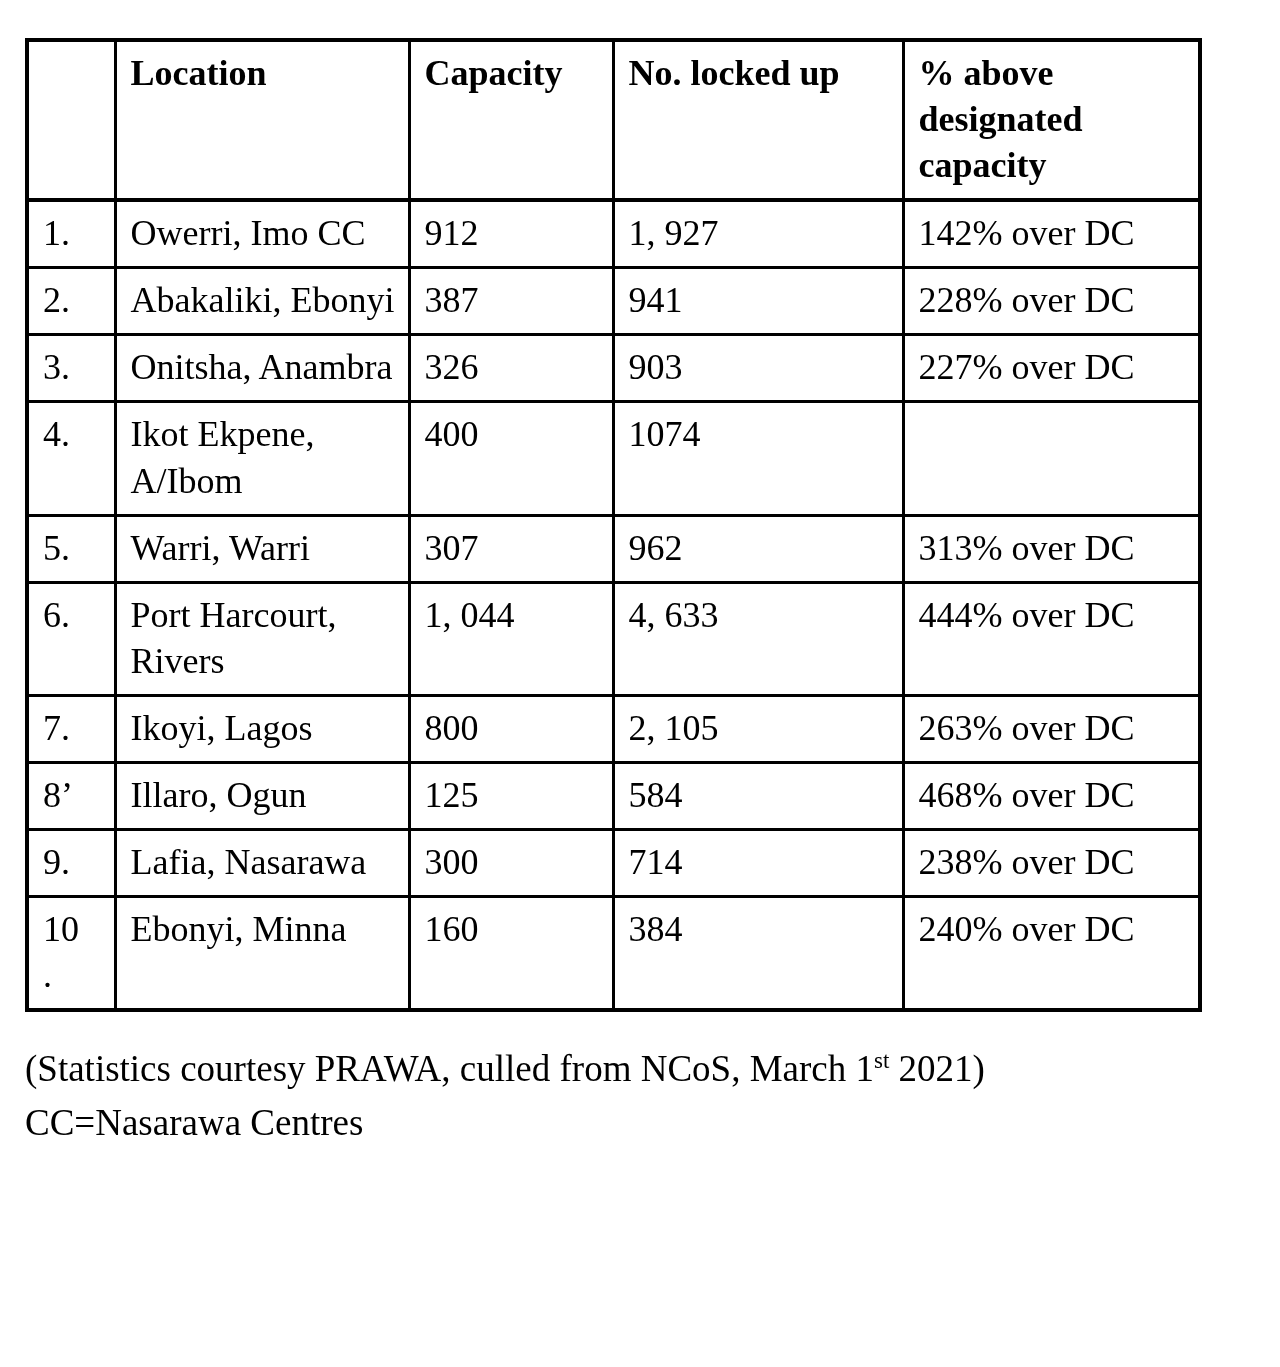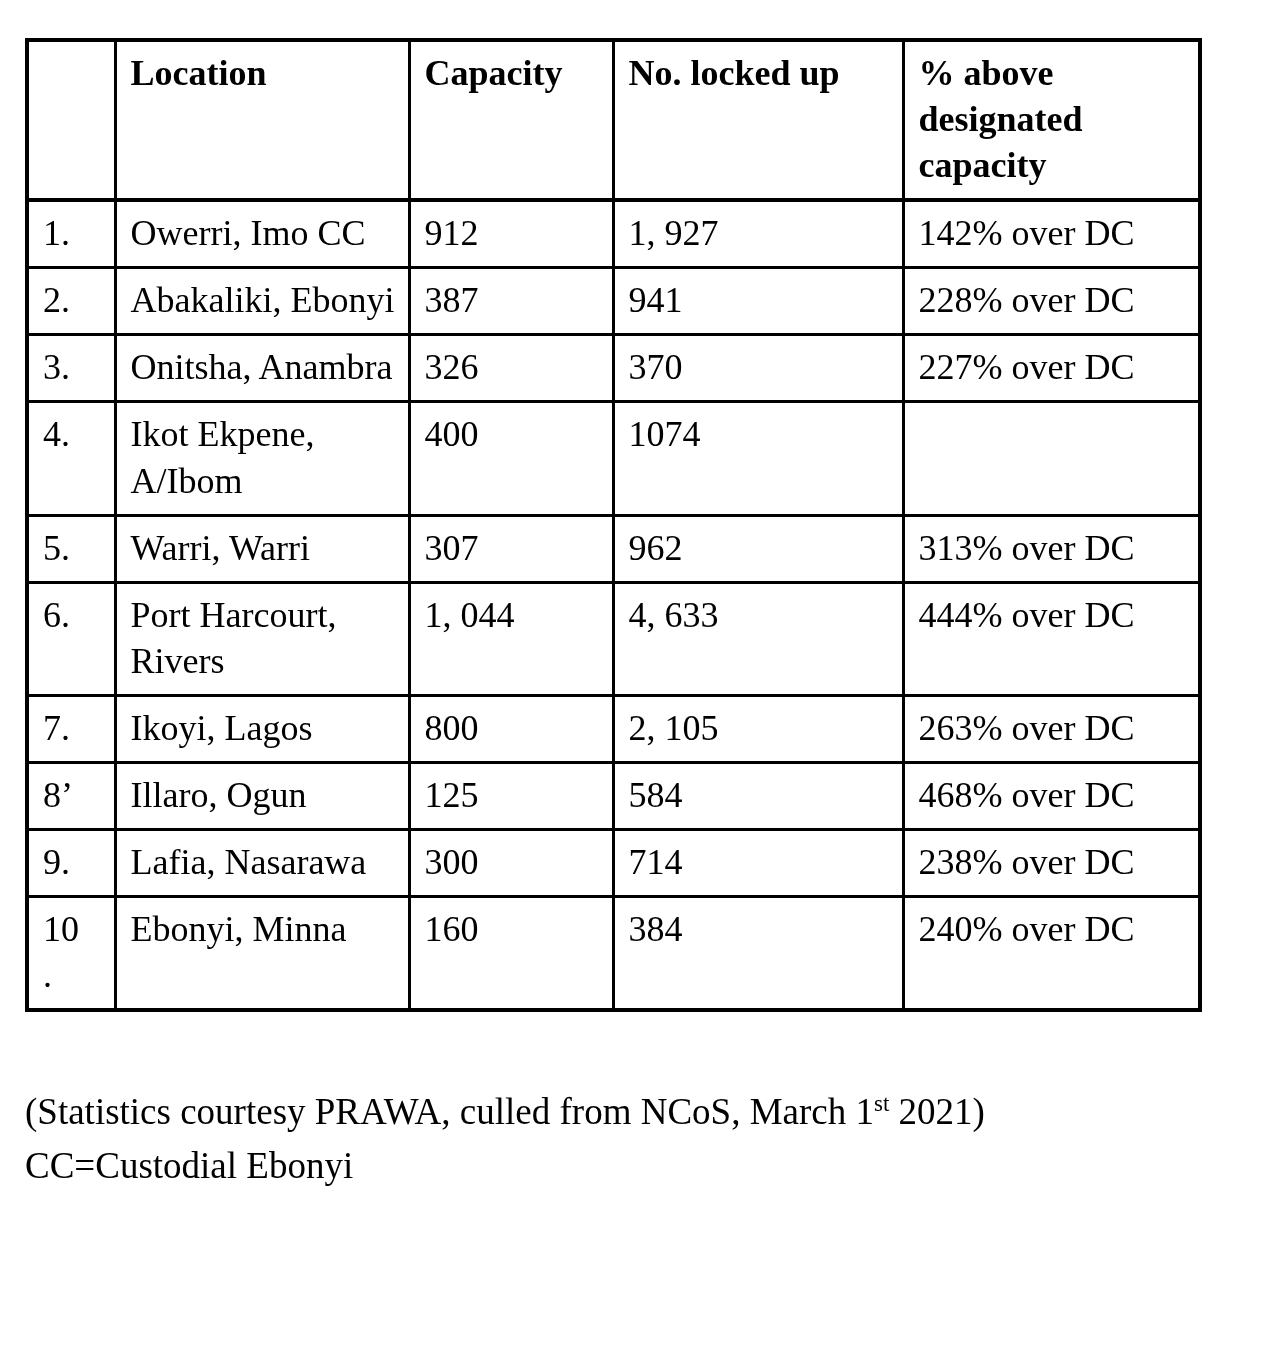--- a/index.html
+++ b/index.html
@@ -35,21 +35,21 @@
   }
   .data-table thead tr { height: 150px; }
   .data-table thead th { border-bottom: 4px solid #000000; }
   col.c-num      { width: 88px; }
   col.c-location { width: 294px; }
   col.c-capacity { width: 204px; }
   col.c-locked   { width: 290px; }
   col.c-above    { width: 297px; }
   .cell-num { white-space: pre-line; }
   .footer {
-    margin-top: 73px;
+    margin-top: 30px;
     font-size: 37px;
     line-height: 1.45;
     width: 1180px;
   }
   .footer sup {
     font-size: 0.62em;
     vertical-align: super;
     line-height: 0;
   }
 </style>
@@ -87,21 +87,21 @@
         <td class="cell-num">2.</td>
         <td>Abakaliki, Ebonyi</td>
         <td>387</td>
         <td>941</td>
         <td>228% over DC</td>
       </tr>
       <tr>
         <td class="cell-num">3.</td>
         <td>Onitsha, Anambra</td>
         <td>326</td>
-        <td>370</td>
+        <td>903</td>
         <td>227% over DC</td>
       </tr>
       <tr>
         <td class="cell-num">4.</td>
         <td>Ikot Ekpene, A/Ibom</td>
         <td>400</td>
         <td>1074</td>
         <td></td>
       </tr>
       <tr>
@@ -145,16 +145,16 @@
         <td>Ebonyi, Minna</td>
         <td>160</td>
         <td>384</td>
         <td>240% over DC</td>
       </tr>
     </tbody>
   </table>
 
   <div class="footer">
     <div><span>(Statistics courtesy PRAWA, culled from NCoS, March 1</span><sup>st</sup><span> 2021)</span></div>
-    <div>CC=Custodial Ebonyi</div>
+    <div>CC=Nasarawa Centres</div>
   </div>
 
 </div>
 
 </body></html>

